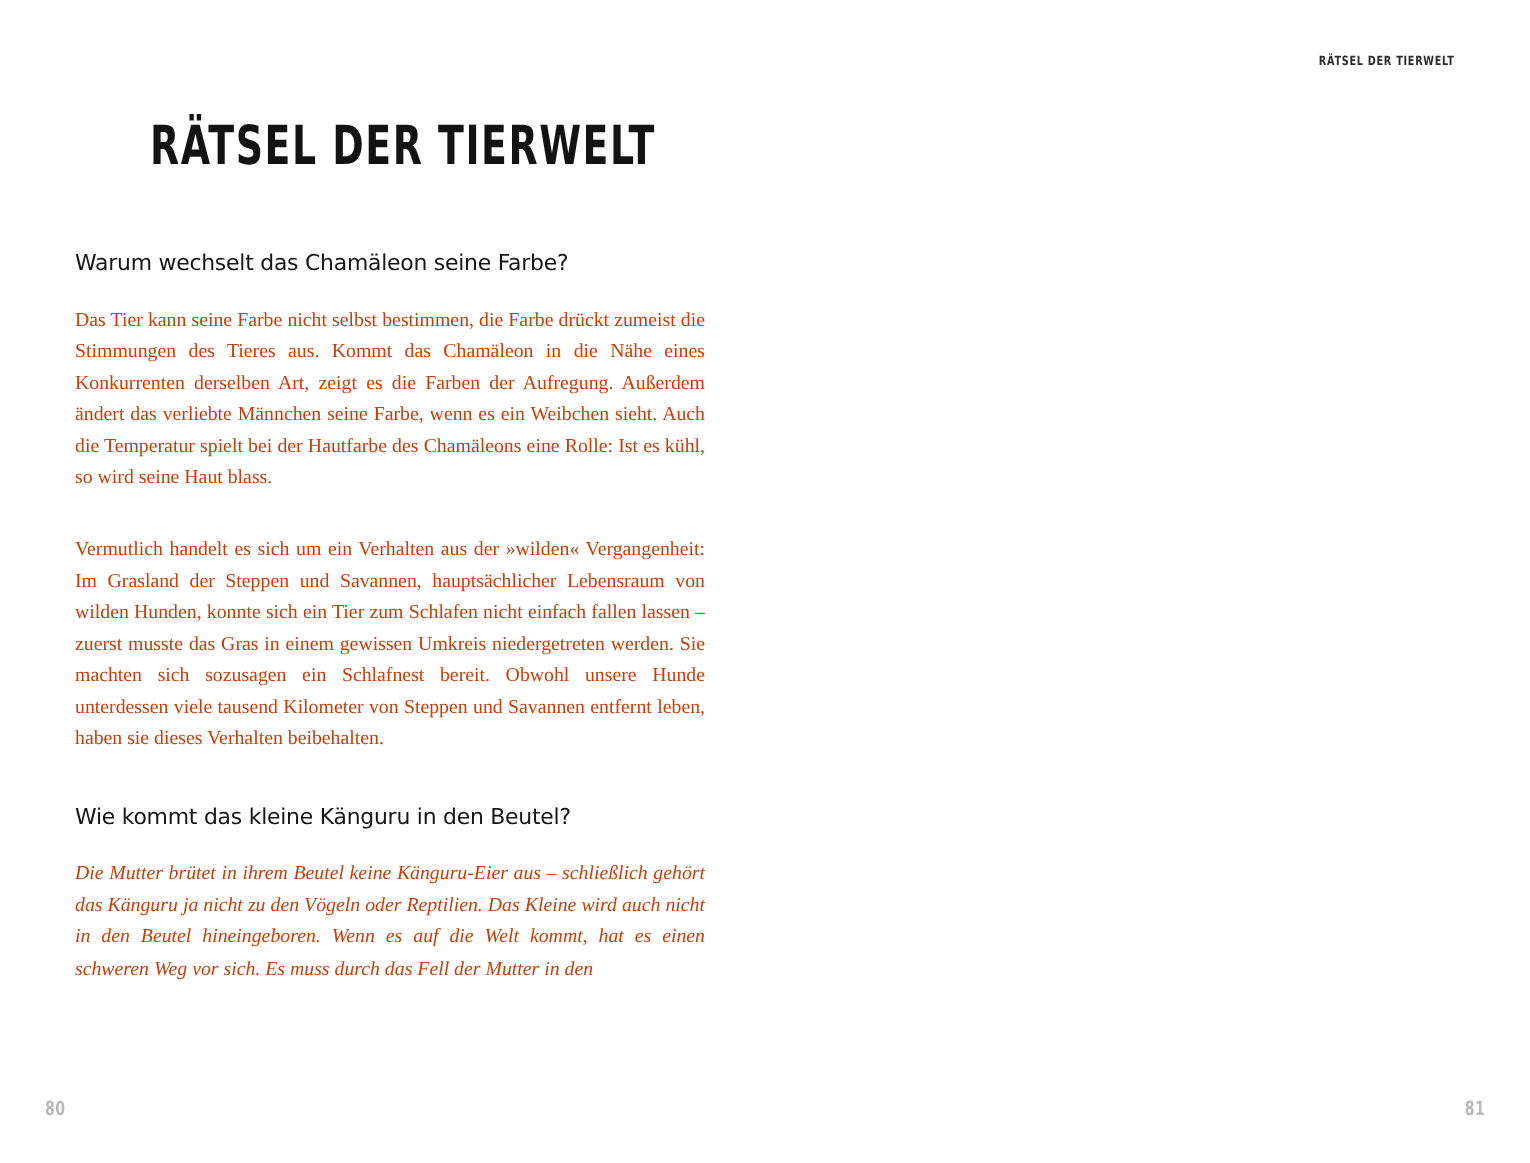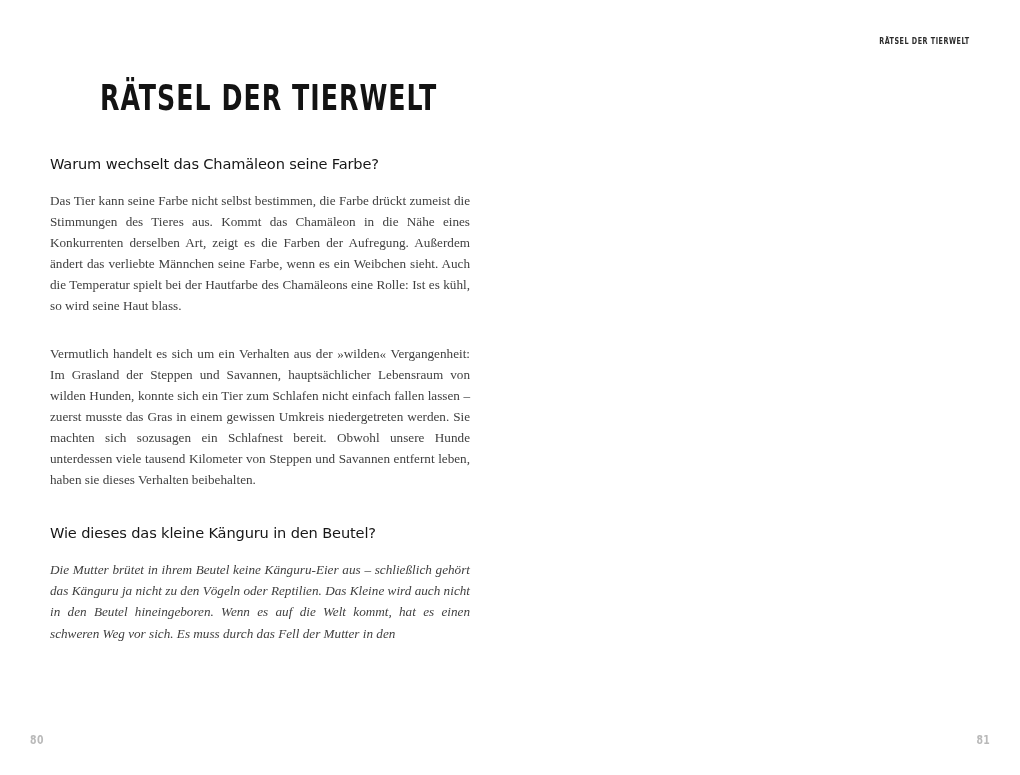--- a/index.html
+++ b/index.html
@@ -62,42 +62,42 @@
     white-space: nowrap;
     margin: 0;
   }
 
   
   .column {
     position: absolute;
     top: 0;
     width: 420px;
   }
-  .col-left  { left: 50px;  top: 153px; }
+  .col-left  { left: 50px;  top: 165px; }
 
   
   h2.q-heading {
     font-family: "DejaVu Sans", "Liberation Sans", sans-serif;
     font-weight: 400;
     font-size: 14.6px;
     line-height: 21px;
     color: #161616;
     margin: 0 0 16px 0;
     letter-spacing: -0.15px;
   }
   .column > h2.q-heading.spaced { margin-top: 32px; }
 
   
   p.body {
     font-family: "Liberation Serif", "DejaVu Serif", serif;
     font-size: 13.2px;
     line-height: 21.1px;
     text-align: justify;
     text-justify: inter-word;
-    color: #404040;
+    color: #c2410c;
     margin: 0 0 26px 0;
     hyphens: manual;
   }
   p.body:last-child { margin-bottom: 0; font-style: italic; }
 
   
   .folio {
     position: absolute;
     bottom: 28px;
     font-family: "DejaVu Sans Condensed", "Liberation Sans Narrow", "Liberation Sans", sans-serif;
@@ -119,21 +119,21 @@
 
     <h1 class="chapter-title">RÄTSEL DER TIERWELT</h1>
 
     <div class="column col-left">
 
       <h2 class="q-heading">Warum wechselt das Chamäleon seine Farbe?</h2>
       <p class="body">Das Tier kann seine Farbe nicht selbst bestimmen, die Farbe drückt zumeist die Stimmungen des Tieres aus. Kommt das Chamäleon in die Nähe eines Konkurrenten derselben Art, zeigt es die Farben der Aufregung. Außerdem ändert das verliebte Männchen seine Farbe, wenn es ein Weibchen sieht. Auch die Temperatur spielt bei der Hautfarbe des Chamäleons eine Rolle: Ist es kühl, so wird seine Haut blass.</p>
 
       <p class="body">Vermutlich handelt es sich um ein Verhalten aus der »wilden« Vergangenheit: Im Grasland der Steppen und Savannen, hauptsächlicher Lebensraum von wilden Hunden, konnte sich ein Tier zum Schlafen nicht einfach fallen lassen – zuerst musste das Gras in einem gewissen Umkreis niedergetreten werden. Sie machten sich sozusagen ein Schlafnest bereit. Obwohl unsere Hunde unterdessen viele tausend Kilometer von Steppen und Savannen entfernt leben, haben sie dieses Verhalten beibehalten.</p>
 
-      <h2 class="q-heading spaced">Wie dieses das kleine Känguru in den Beutel?</h2>
+      <h2 class="q-heading spaced">Wie kommt das kleine Känguru in den Beutel?</h2>
       <p class="body">Die Mutter brütet in ihrem Beutel keine Känguru-Eier aus – schließlich gehört das Känguru ja nicht zu den Vögeln oder Reptilien. Das Kleine wird auch nicht in den Beutel hineingeboren. Wenn es auf die Welt kommt, hat es einen schweren Weg vor sich. Es muss durch das Fell der Mutter in den</p>
     </div>
 
     <div class="folio folio-left">80</div>
   </div>
 
   <div class="page page-right">
 
     <div class="running-head">RÄTSEL DER TIERWELT</div>
 

